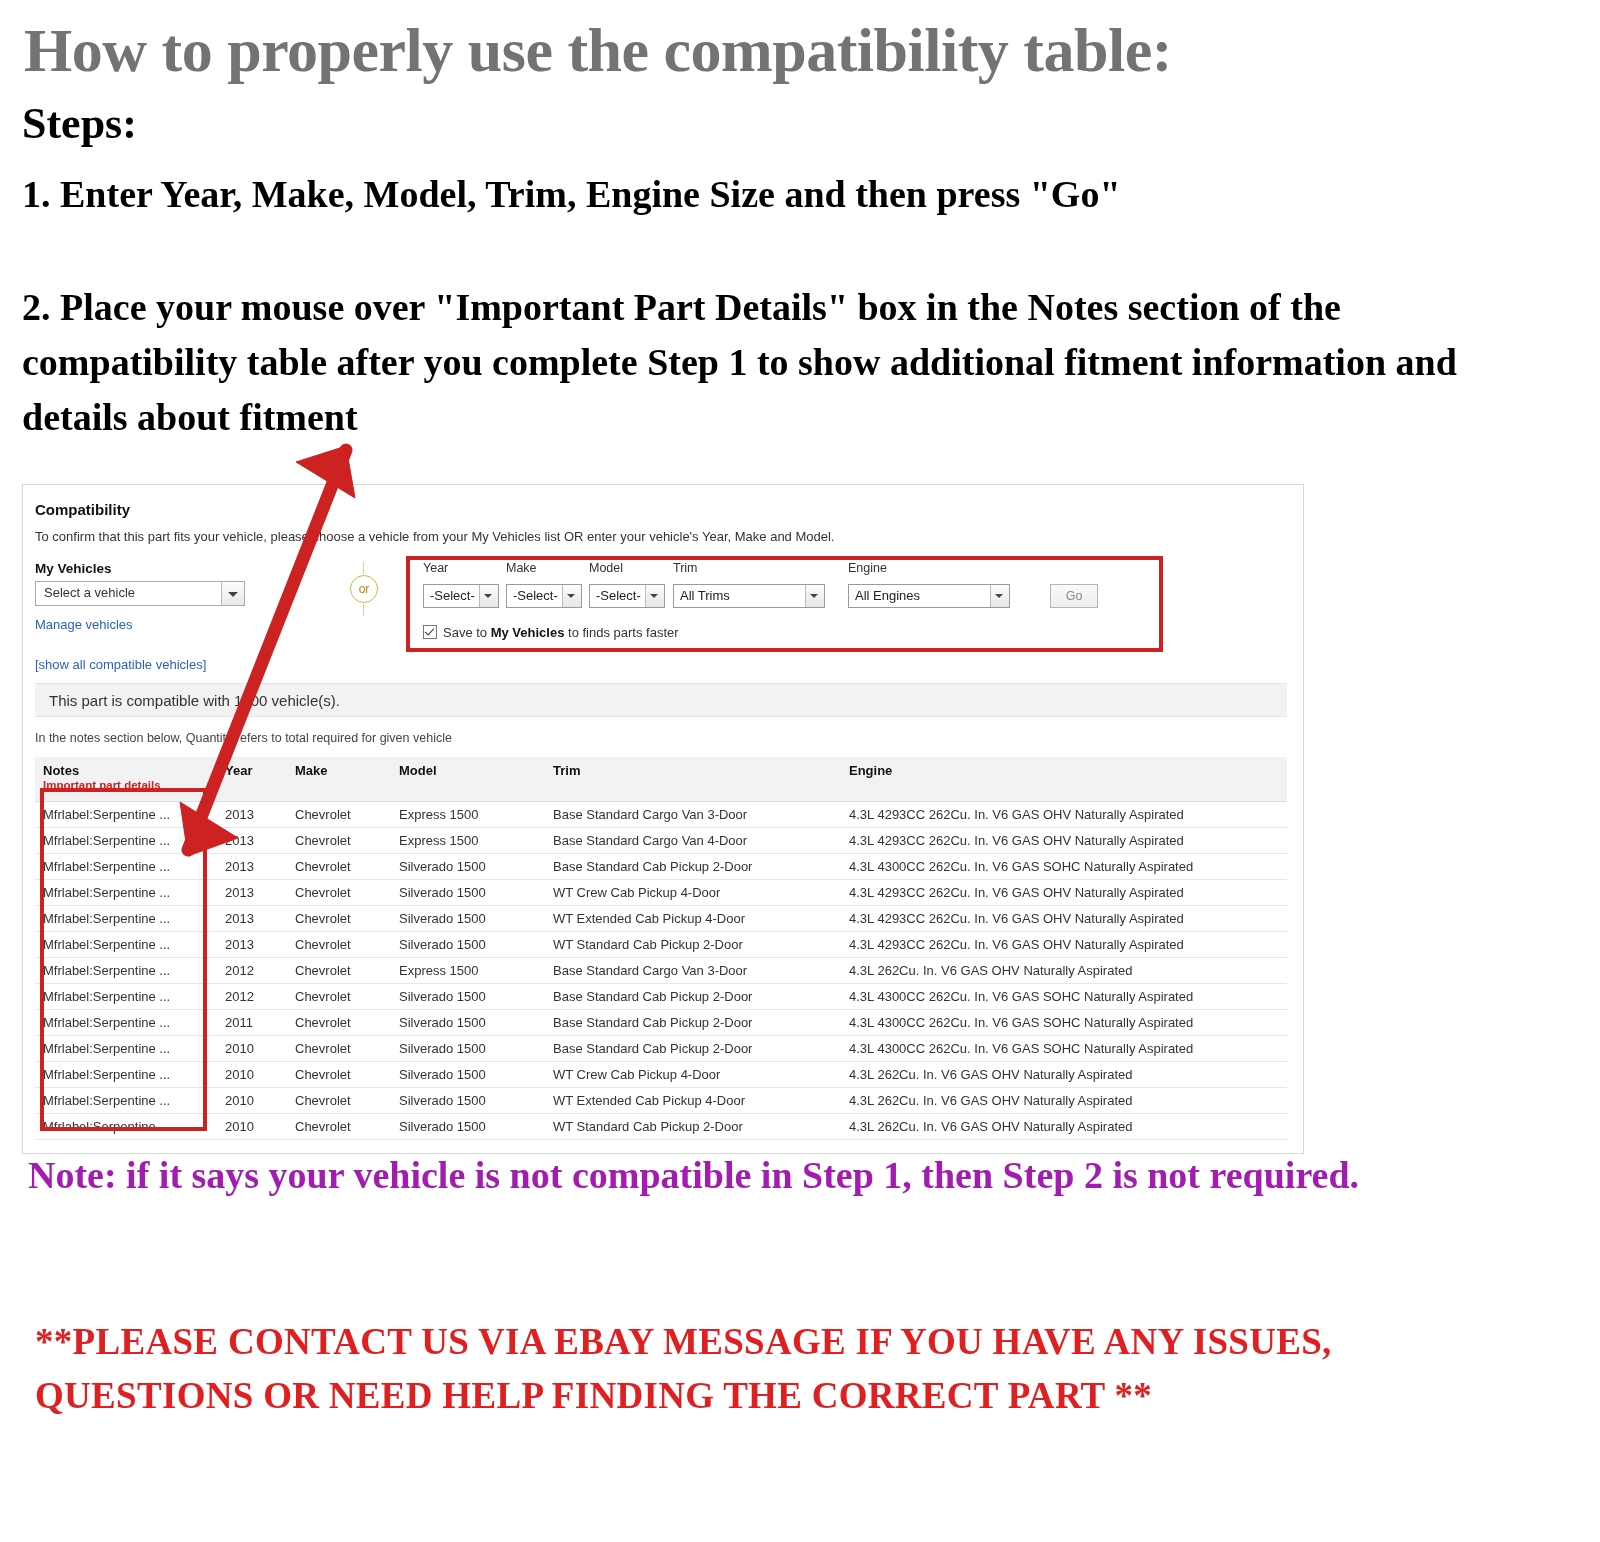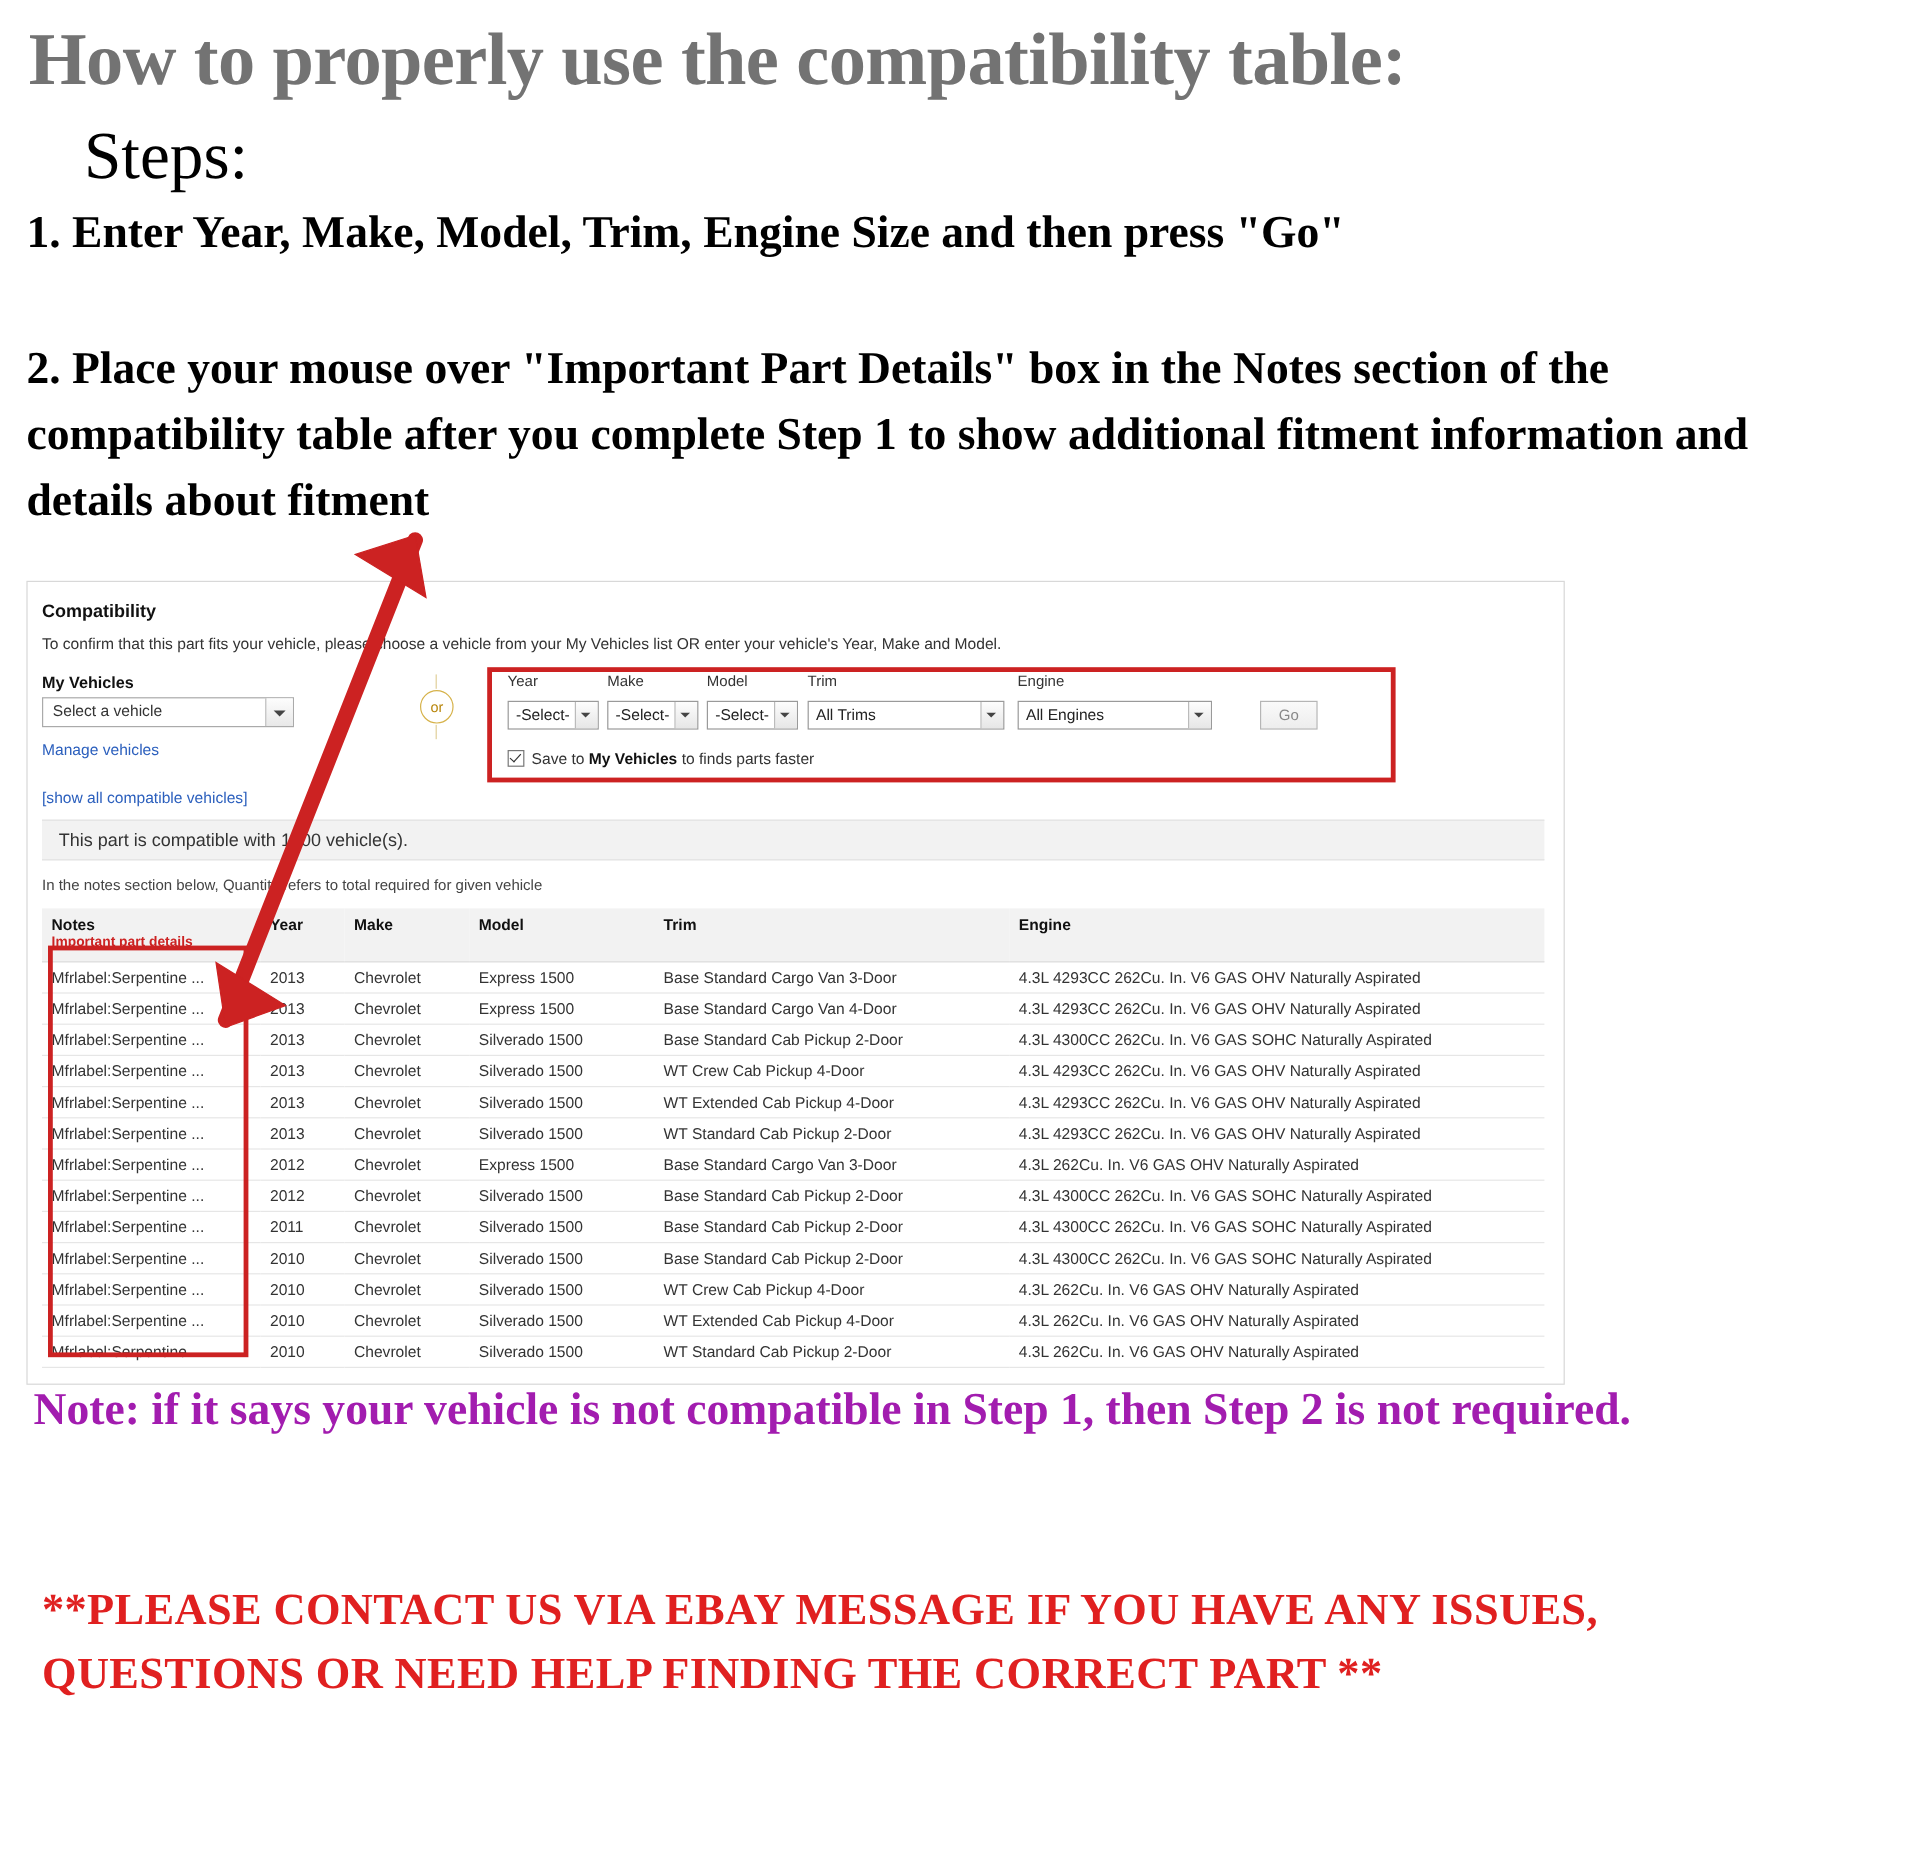--- a/index.html
+++ b/index.html
@@ -26,24 +26,23 @@
     font-size: 62px;
     color: #737373;
     line-height: 1.05;
     letter-spacing: -0.5px;
   }
   .steps-word {
     position: absolute;
     left: 22px;
     top: 98px;
     font-family: "Liberation Serif", serif;
-    font-weight: normal;
-    font-size: 56px;
+    font-weight: bold;
+    font-size: 44px;
     color: #000;
-    margin-left: 48px;
   }
   .step1 {
     position: absolute;
     left: 22px;
     top: 172px;
     width: 1520px;
     font-family: "Liberation Serif", serif;
     font-weight: bold;
     font-size: 38px;
     color: #000;
@@ -401,21 +400,21 @@
     <span class="arrowbox"></span>
   </div>
 
   <div class="field-label" style="left:566px; top:76px;">Model</div>
   <div class="dd" style="left:566px; top:99px; width:76px;">
     <span>-Select-</span>
     <span class="arrowbox"></span>
   </div>
 
   <div class="field-label" style="left:650px; top:76px;">Trim</div>
-  <div class="dd" style="left:650px; top:99px; width:164px;">
+  <div class="dd" style="left:650px; top:99px; width:152px;">
     <span>All Trims</span>
     <span class="arrowbox"></span>
   </div>
 
   <div class="field-label" style="left:825px; top:76px;">Engine</div>
   <div class="dd" style="left:825px; top:99px; width:162px;">
     <span>All Engines</span>
     <span class="arrowbox"></span>
   </div>
 

